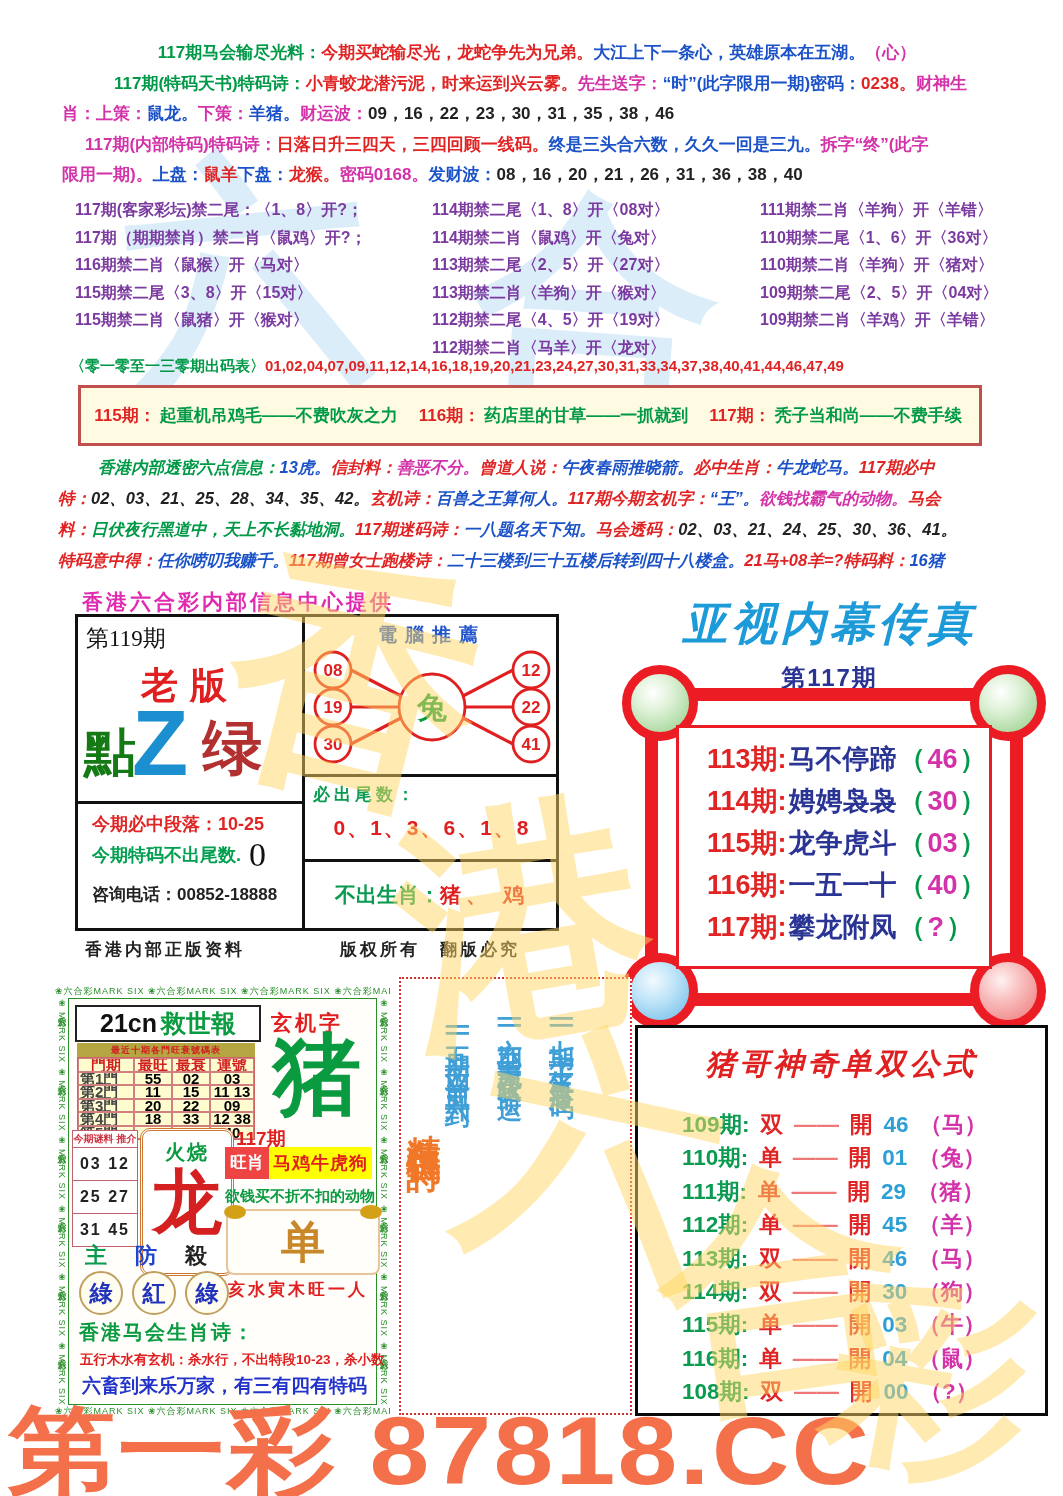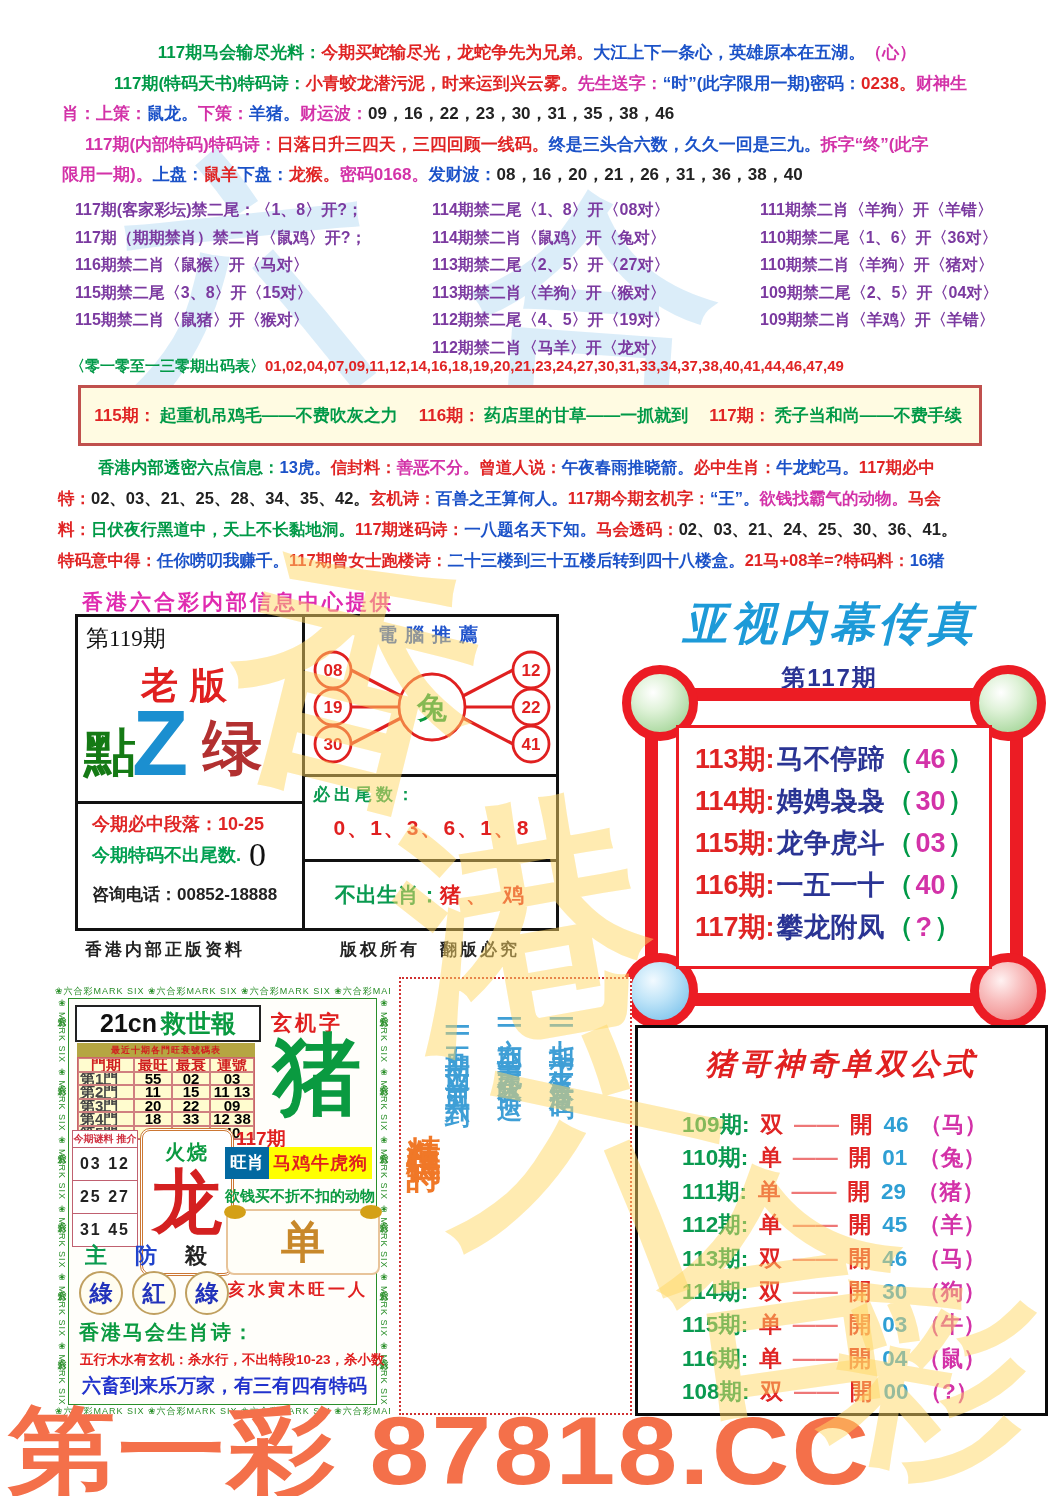--- a/index.html
+++ b/index.html
@@ -28,21 +28,21 @@
   
   .ban-col{position:absolute;top:196px;font-size:16px;line-height:27.6px;color:var(--p);white-space:nowrap;}
   .ban-c1{left:75px;} .ban-c2{left:432px;} .ban-c3{left:760px;}
 
   .chuma{position:absolute;top:357px;left:62px;font-size:15px;white-space:nowrap;}
 
   .riddle-box{position:absolute;top:385px;left:78px;width:898px;height:55px;border:3px solid #c0504d;
       background:#fffbe2;display:flex;align-items:center;justify-content:center;font-size:17px;}
   .riddle-box span{margin-right:4px;}
 
-  .info-para{position:absolute;top:452px;left:58px;width:970px;font-size:16.5px;line-height:31px;}
+  .info-para{position:absolute;top:452px;left:58px;width:970px;font-size:16.5px;line-height:31px;font-style:italic;}
   .ip-1{margin-left:40px;}
 
   .provider{position:absolute;top:588px;left:82px;font-size:21px;color:#e02bb0;letter-spacing:3px;}
 
   
   .left-box{position:absolute;top:614px;left:75px;width:484px;height:317px;border:3px solid #111;box-sizing:border-box;background:#fff;}
   .lb-left{position:absolute;left:0;top:0;width:224px;height:100%;}
   .lb-tl{position:absolute;left:0;top:0;width:224px;height:176px;}
   .period-119{position:absolute;left:8px;top:6px;font-size:23px;font-weight:normal;color:#111;
       font-family:"Liberation Serif","DejaVu Serif",serif;}
@@ -72,21 +72,21 @@
   
   .yashi-title{position:absolute;top:594px;left:612px;width:435px;text-align:center;font-size:45px;color:var(--cy);
       font-style:italic;letter-spacing:4px;font-family:"Liberation Serif","DejaVu Serif",serif;}
   .yashi-period{position:absolute;top:662px;left:612px;width:435px;text-align:center;font-size:24px;color:#2a3494;letter-spacing:2px;}
   .yashi-frame{position:absolute;top:688px;left:645px;width:378px;height:318px;border:13px solid #ec1c24;border-radius:8px;box-sizing:border-box;}
   .corner{position:absolute;width:58px;height:58px;border-radius:50%;border:9px solid #ec1c24;}
   .cn-tl{left:-36px;top:-36px;background:radial-gradient(circle at 38% 32%,#ffffff 0%,#dff2d8 35%,#a9d89e 80%);}
   .cn-tr{right:-36px;top:-36px;background:radial-gradient(circle at 38% 32%,#ffffff 0%,#dff2d8 35%,#a9d89e 80%);}
   .cn-bl{left:-36px;bottom:-36px;background:radial-gradient(circle at 38% 32%,#f2faff 0%,#bfe4f8 40%,#7fc4ec 85%);}
   .cn-br{right:-36px;bottom:-36px;background:radial-gradient(circle at 38% 32%,#fff2f2 0%,#f8bcbc 40%,#f08888 85%);}
-  .yashi-inner{position:absolute;left:18px;top:24px;right:18px;bottom:24px;border:3px solid #ec1c24;background:#fff;padding:10px 4px 0 16px;box-sizing:border-box;}
+  .yashi-inner{position:absolute;left:18px;top:24px;right:18px;bottom:24px;border:3px solid #ec1c24;background:#fff;padding:10px 4px 0 28px;box-sizing:border-box;}
   .ys-row{font-size:27px;line-height:42px;white-space:nowrap;}
   .ys-row span{margin-right:2px;}
 
   
   .gbox{position:absolute;top:985px;left:55px;width:335px;height:433px;background:#fff;}
   .gb-strip{position:absolute;color:#2a8f2a;font-size:9px;letter-spacing:1px;overflow:hidden;white-space:nowrap;font-weight:normal;}
   .gb-t{left:0;top:0;width:100%;height:13px;}
   .gb-b{left:0;bottom:0;width:100%;height:13px;}
   .gb-l{left:0;top:13px;bottom:13px;width:13px;writing-mode:vertical-rl;}
   .gb-r{right:0;top:13px;bottom:13px;width:13px;writing-mode:vertical-rl;}
@@ -104,21 +104,21 @@
   .jsb-grid .hd{color:#d02020;}
   .jsb-grid .door{color:#444;text-align:left;padding-left:1px;}
   .tuijie{position:absolute;left:17px;top:145px;width:64px;border:1.5px solid #c06070;background:#fff;}
   .tuijie-label{color:#d03040;font-size:10px;text-align:center;line-height:12px;padding:2px 0;}
   .tuijie-cell{border-top:1.5px solid #c06070;font-size:16px;color:#222;text-align:center;height:32px;line-height:32px;letter-spacing:2px;}
   .huolong{position:absolute;left:85px;top:143px;width:88px;height:142px;border:3px double #cc7733;border-radius:10px;background:#fff;text-align:center;}
   .huoshao{font-size:20px;color:#0a9a40;margin-top:8px;letter-spacing:2px;}
   .long-char{font-size:70px;color:#d42020;line-height:1.05;}
   .q117{position:absolute;left:181px;top:141px;font-size:19px;color:#e02020;}
   .wx-row{position:absolute;left:170px;top:162px;display:flex;height:32px;}
-  .wx-badge{background:#0369a1;color:#fff;font-size:17px;line-height:32px;padding:0 5px;}
+  .wx-badge{background:#ef4444;color:#fff;font-size:17px;line-height:32px;padding:0 5px;}
   .wx-value{background:#ffff00;color:#e02020;font-size:18px;line-height:32px;padding:0 4px;letter-spacing:1px;white-space:nowrap;}
   .yuqian{position:absolute;left:170px;top:202px;font-size:15px;color:#0a9a40;white-space:nowrap;}
   .dan-box{position:absolute;left:171px;top:224px;width:150px;height:62px;border:2px solid #e8c49a;border-radius:8px;background:#fffef8;
       display:flex;align-items:center;justify-content:center;}
   .dan-box::before,.dan-box::after{content:"";position:absolute;top:-6px;width:22px;height:14px;background:#d4a017;border-radius:50%;}
   .dan-box::before{left:-4px;} .dan-box::after{right:-4px;}
   .dan-char{font-size:44px;color:#c8882a;}
   .haishui{position:absolute;left:173px;top:293px;font-size:17px;color:#e02020;letter-spacing:3px;white-space:nowrap;}
   .zfs-row{position:absolute;left:30px;top:256px;display:flex;gap:28px;font-size:22px;}
   .zfs-zhu{color:#0a9a50;} .zfs-fang{color:#2244cc;} .zfs-sha{color:#222;}

